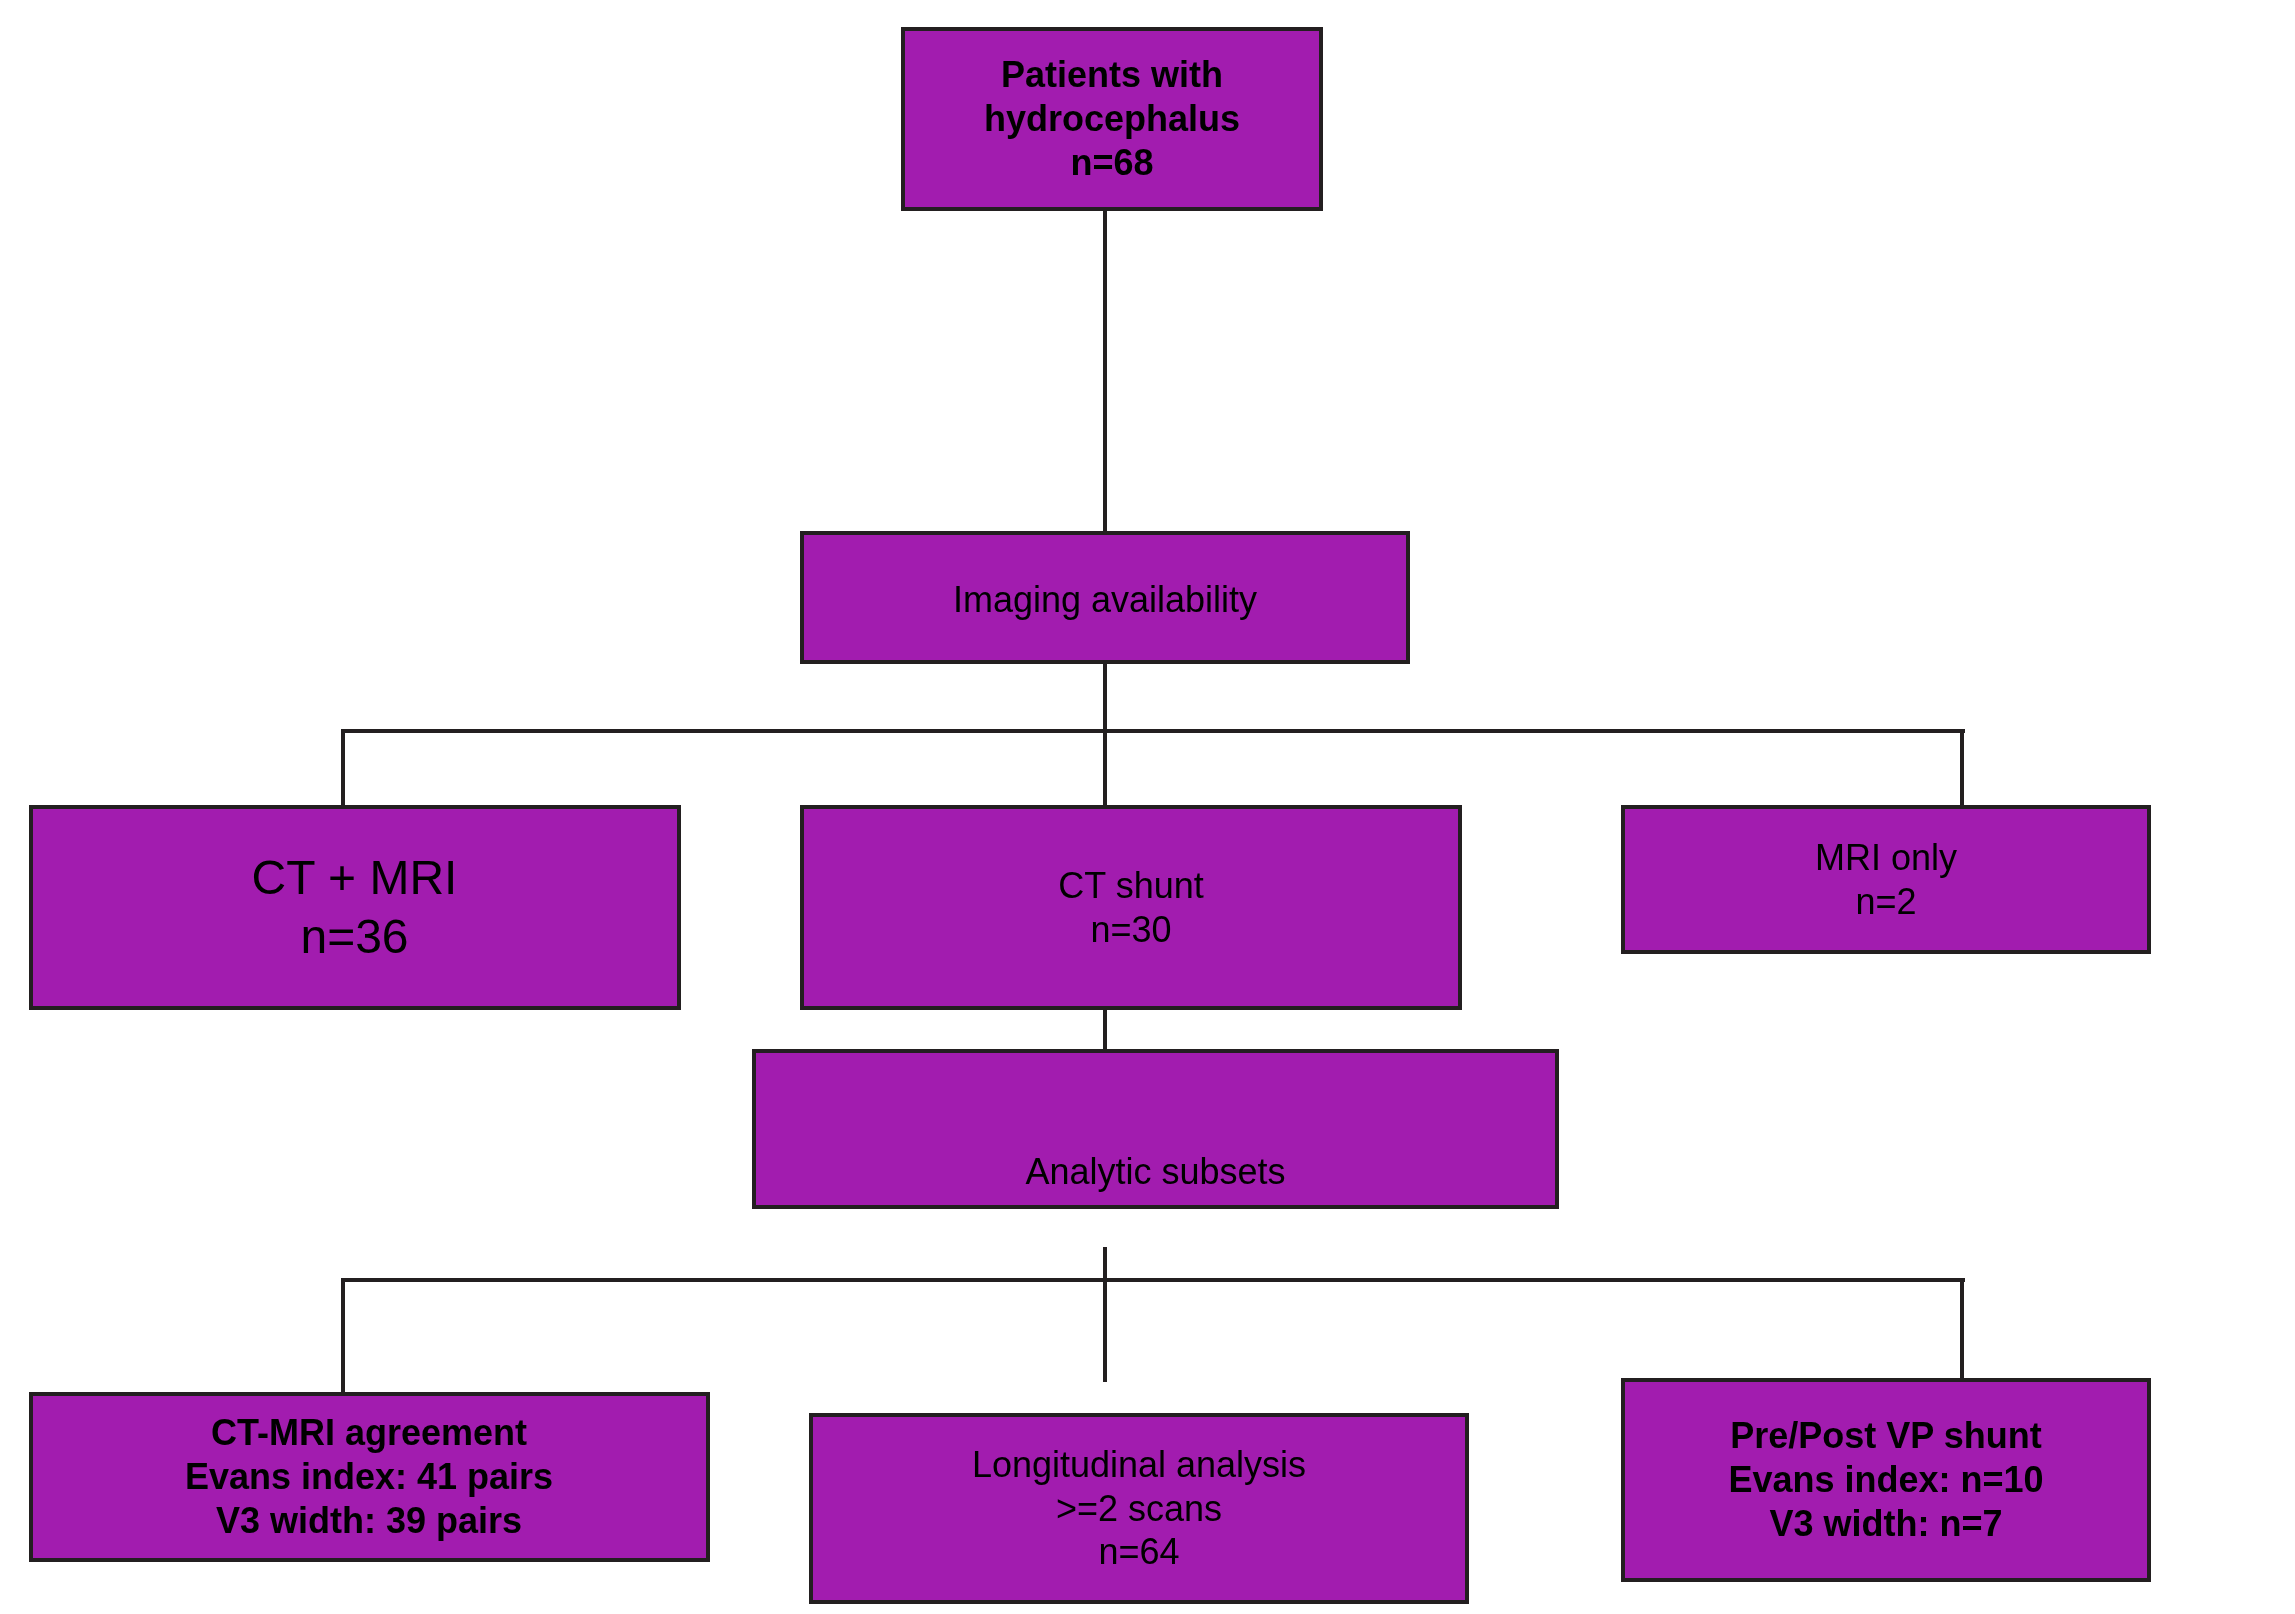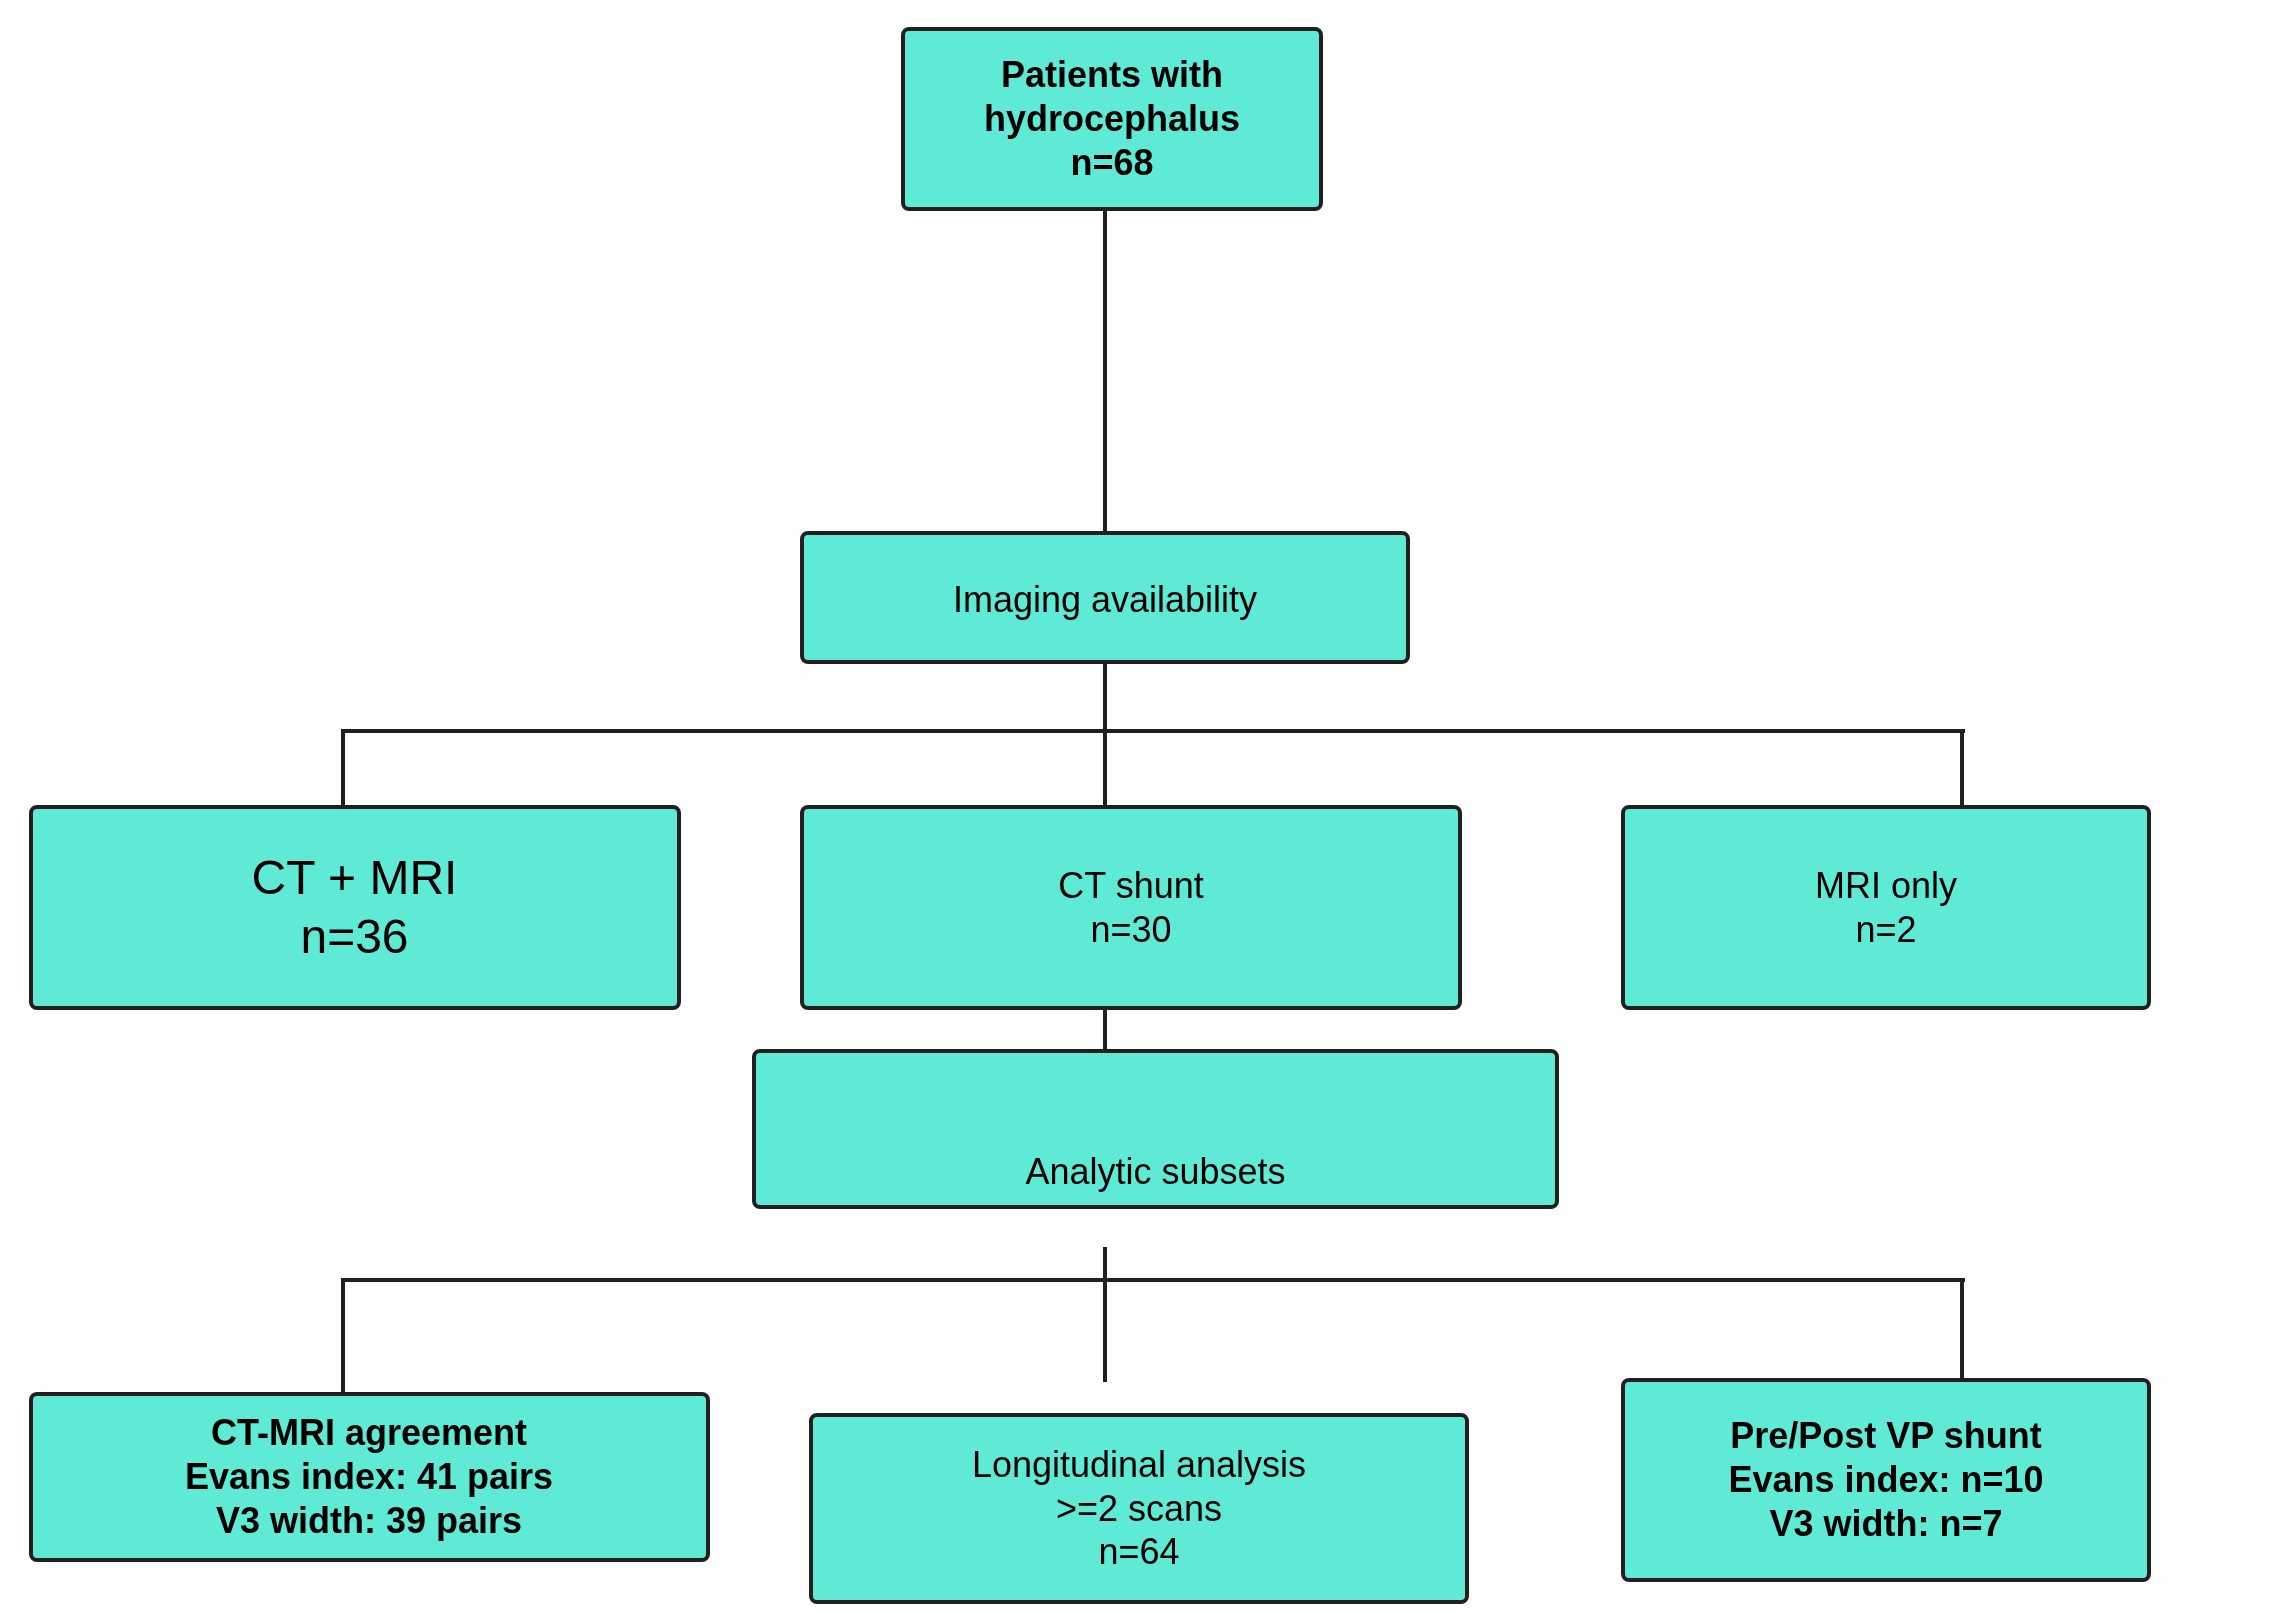--- a/index.html
+++ b/index.html
@@ -11,23 +11,23 @@
     position: relative;
     width: 2295px;
     height: 1615px;
     background: #ffffff;
     font-family: "Liberation Sans", sans-serif;
     overflow: hidden;
   }
   .node {
     position: absolute;
     box-sizing: border-box;
-    background: #5eead4;
+    background: #a21caf;
     border: 4.1px solid #231f20;
-    border-radius: 8px;
+    border-radius: 0;
     display: flex;
     flex-direction: column;
     align-items: center;
     justify-content: center;
     text-align: center;
     color: #000000;
     z-index: 3;
   }
   .node .line {
     display: block;
@@ -41,21 +41,21 @@
     z-index: 1;
   }
   .v-line { width: 4.1px; }
   .h-line { height: 4.1px; }
 
   
   #node-root      { left: 901px; top: 27px;   width: 422px;  height: 184px; font-size: 36px; }
   #node-imaging   { left: 800px;  top: 531px;  width: 610px;  height: 133px; font-size: 36px; text-align: right; }
   #node-ctmri     { left: 28.5px;   top: 805px;  width: 652px;  height: 205px; font-size: 48px; }
   #node-ctonly    { left: 800px;  top: 805px;  width: 662px;  height: 205px; font-size: 36px; }
-  #node-mrionly   { left: 1621px; top: 805px;  width: 530px;  height: 205px; font-size: 36px; }
+  #node-mrionly   { left: 1621px; top: 805px;  width: 530px;  height: 149px; font-size: 36px; }
   #node-subsets   { left: 752px;  top: 1049px; width: 807px;  height: 160px; font-size: 36px; justify-content: flex-end; }
   #node-agree     { left: 28.5px;   top: 1392px; width: 681px;  height: 170px; font-size: 36px; }
   #node-longit    { left: 809px;  top: 1413px; width: 660px;  height: 191px; font-size: 36px; }
   #node-shunt     { left: 1621px; top: 1378px; width: 530px;  height: 204px; font-size: 36px; }
 
   
   #node-subsets .stack { transform: translateY(-11.4px); }
   #node-imaging .stack { transform: translateY(1.6px); }
   #node-mrionly { width: 530px; }
 </style>

